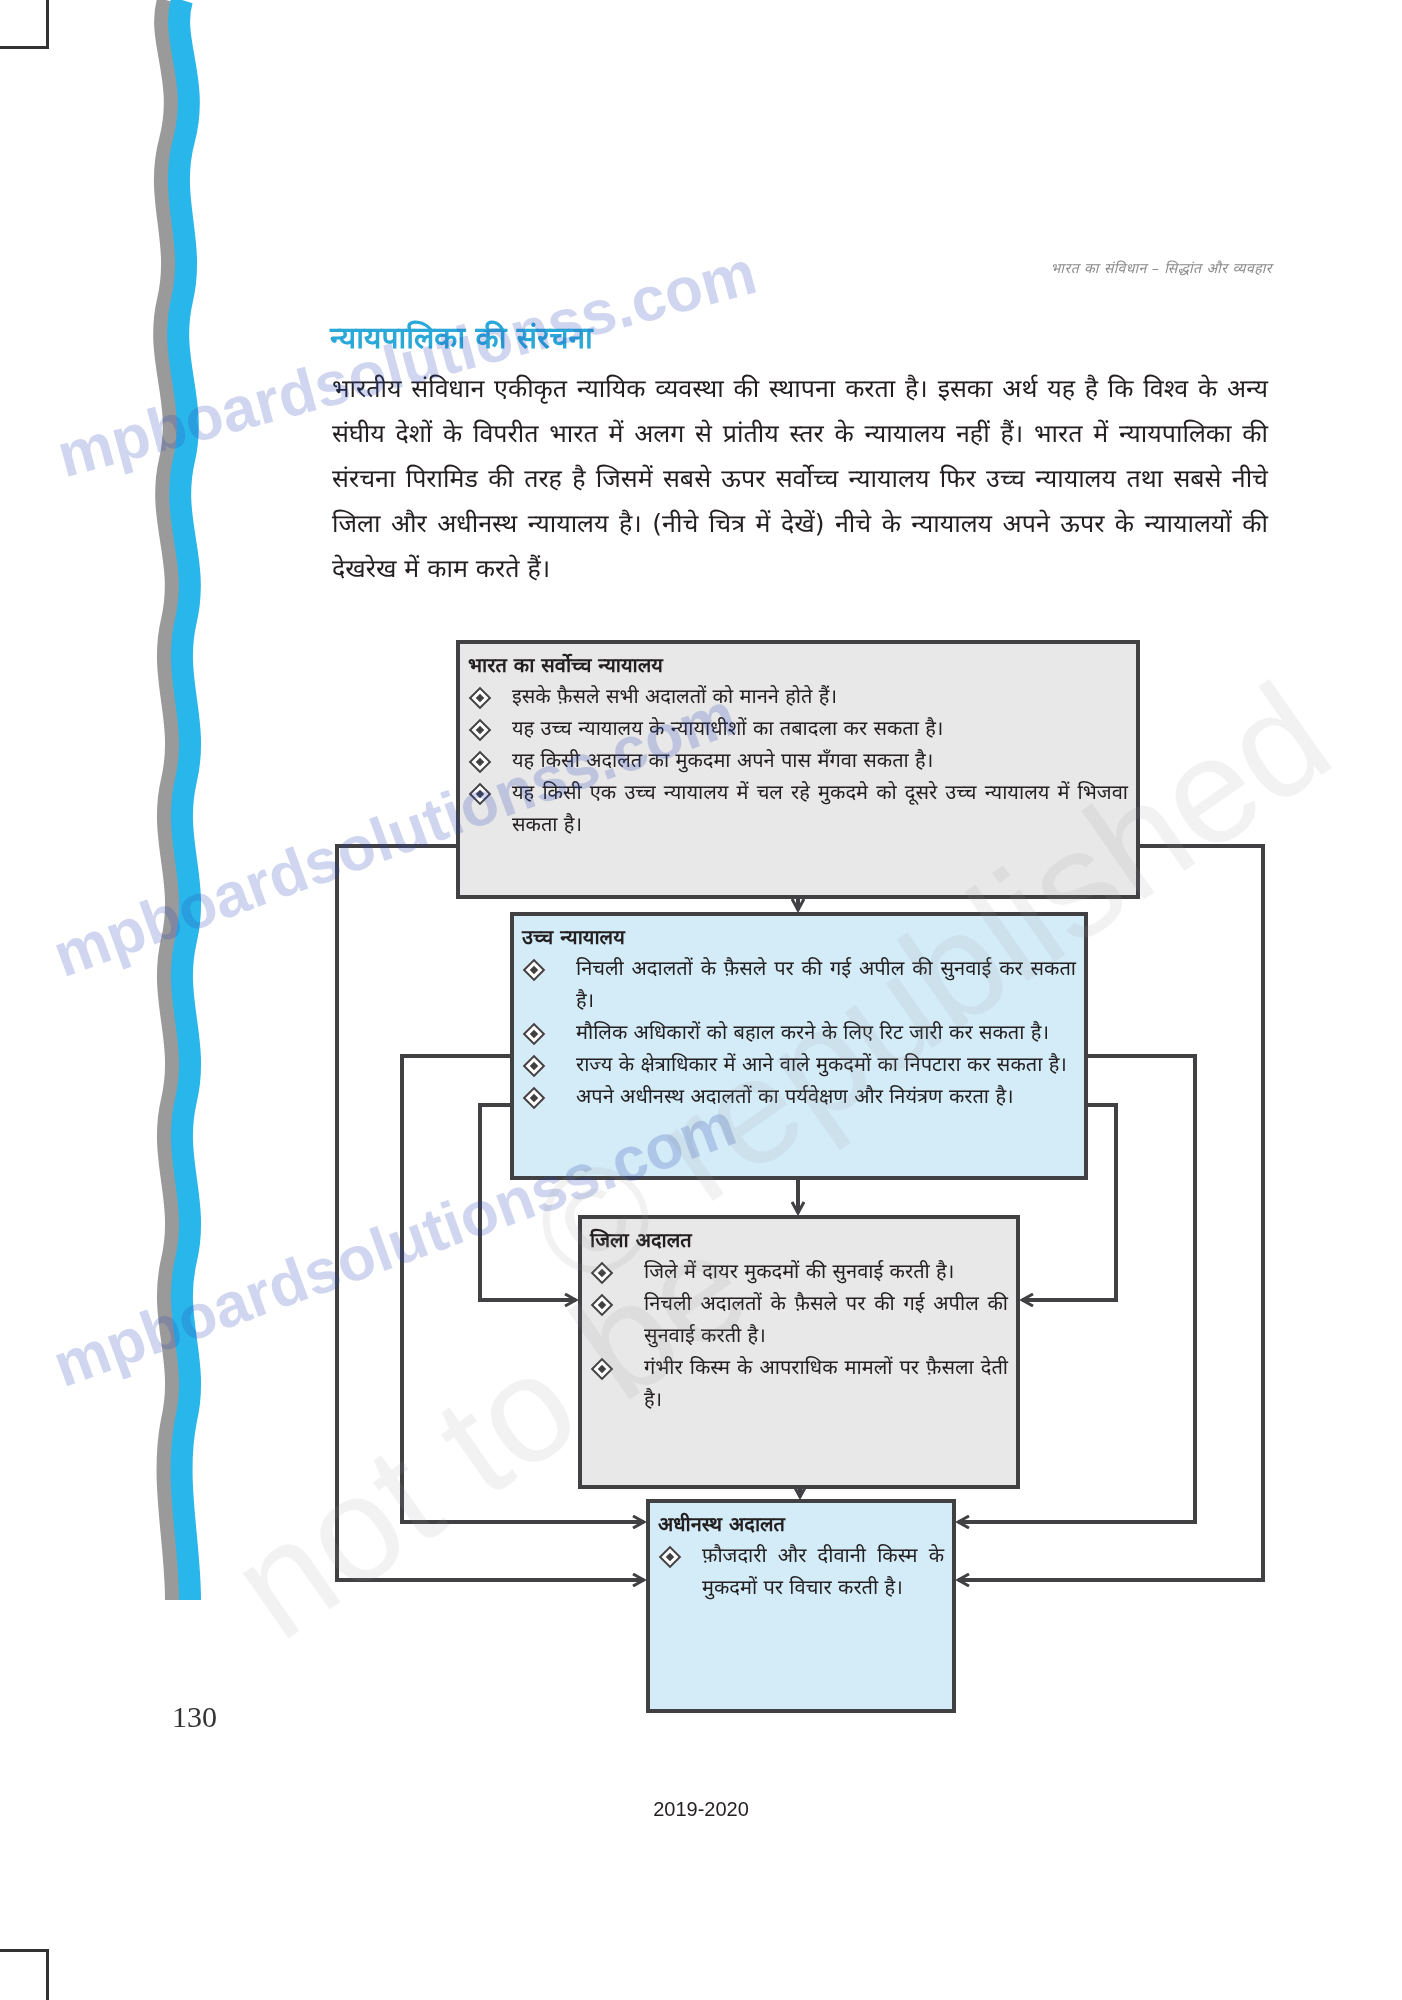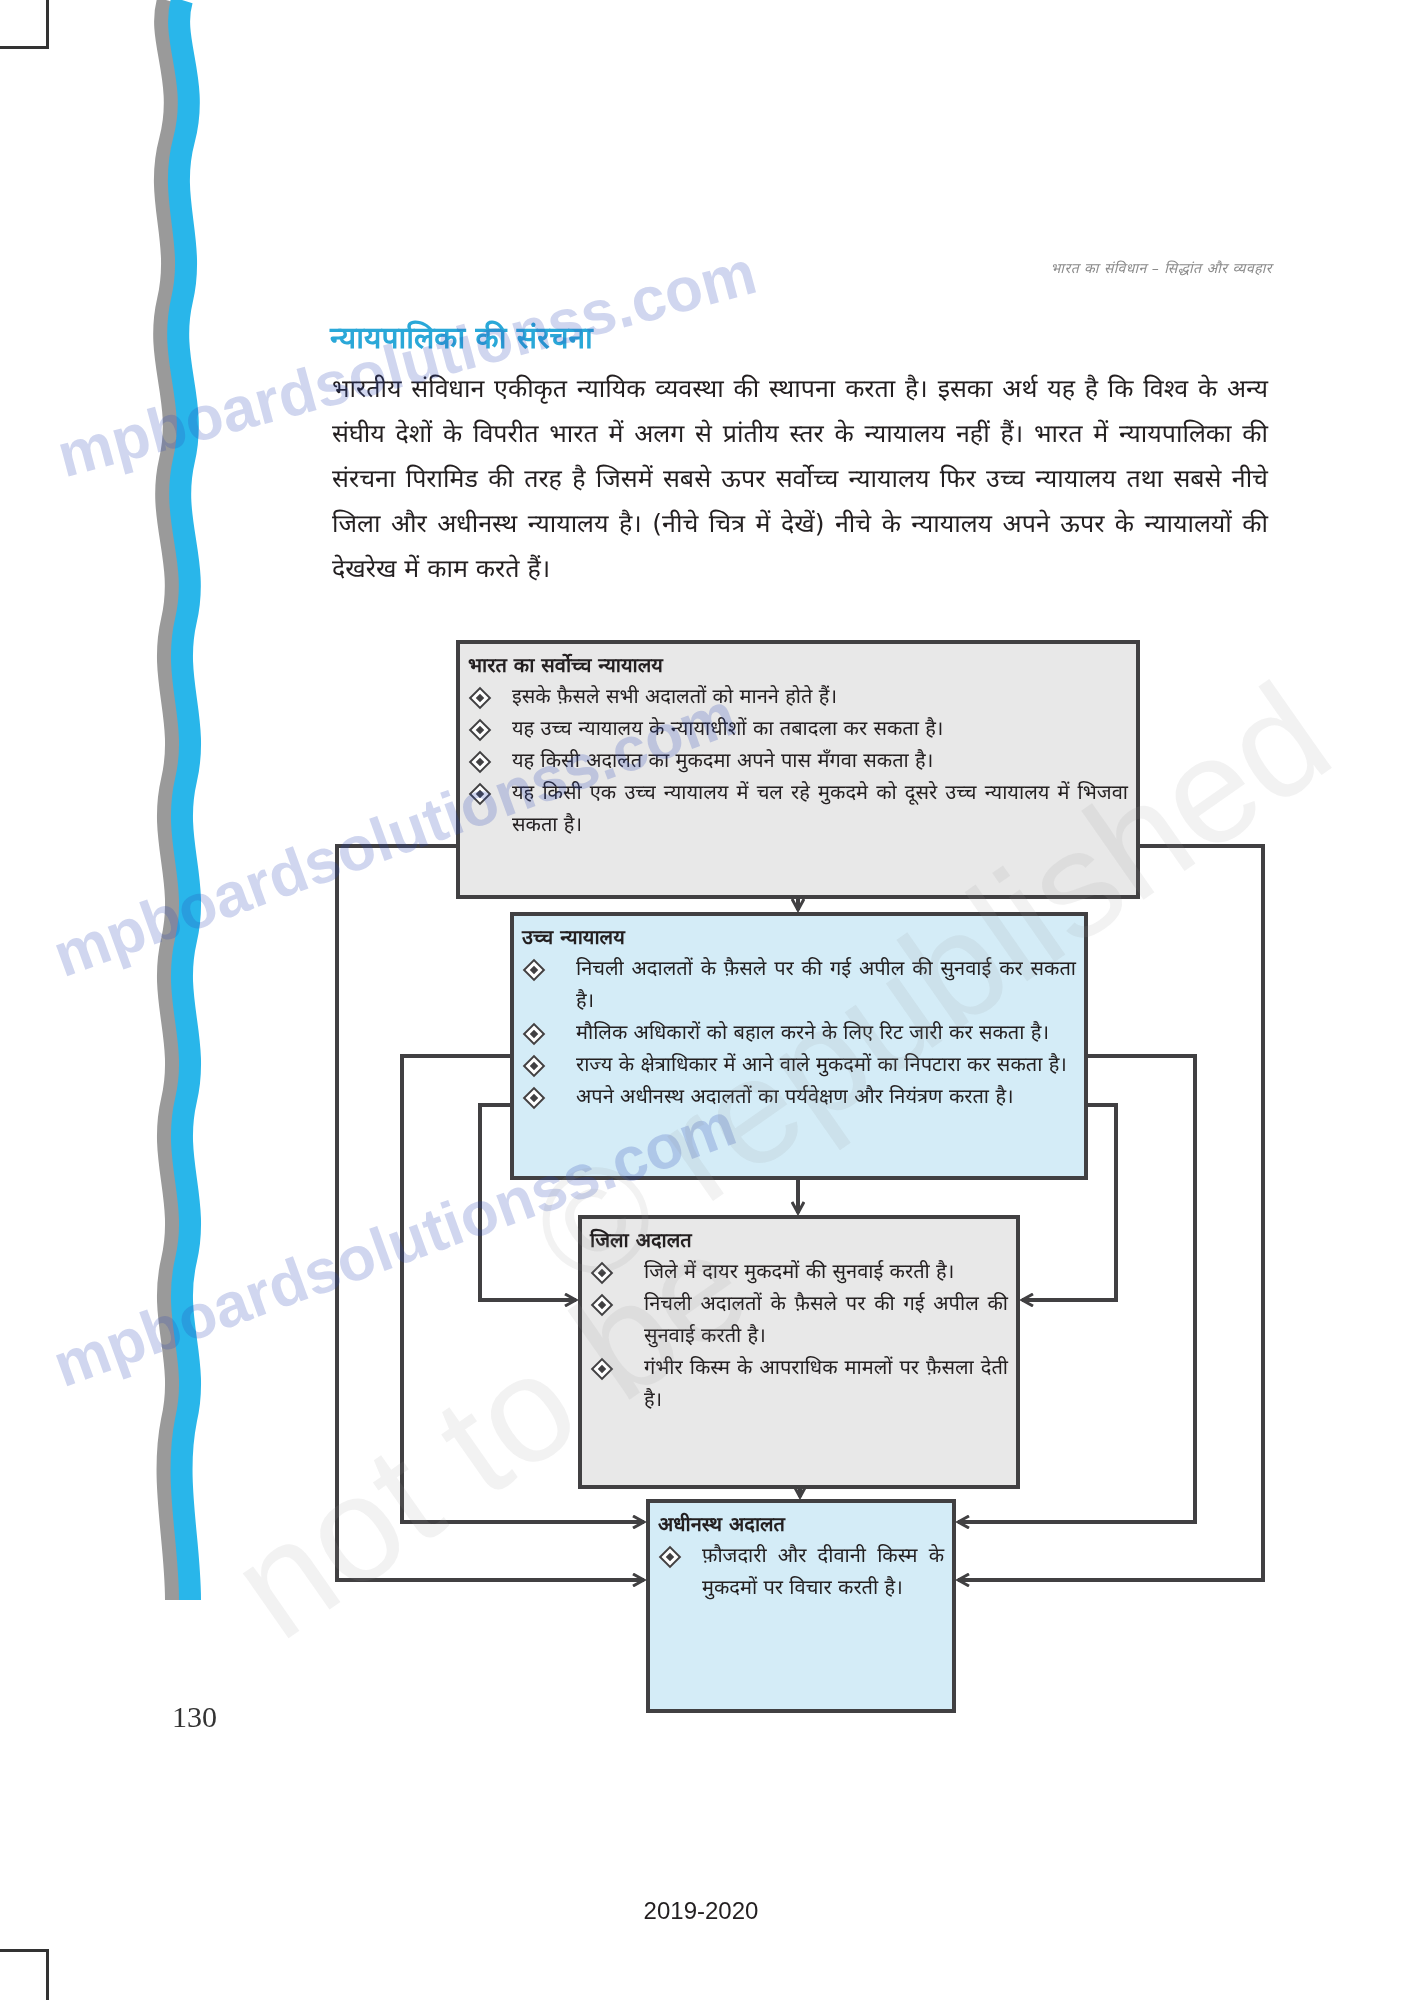--- a/index.html
+++ b/index.html
@@ -54,22 +54,22 @@
   #box-district { left: 578px; top: 1215px; width: 442px; height: 274px; }
   #box-district .box-list li { padding-left: 54px; }
   #box-subordinate { left: 646px; top: 1499px; width: 310px; height: 214px; }
   #box-subordinate .box-list li { padding-left: 44px; }
 
   .page-number {
     position: absolute; left: 172px; top: 1700px;
     font-family: "Liberation Serif", serif; font-size: 30px; color: #333;
   }
   .footer-year {
-    position: absolute; left: 0; width: 1402px; top: 1897px; text-align: center;
-    font-family: "Liberation Sans", sans-serif; font-size: 24px; color: #231f20;
+    position: absolute; left: 0; width: 1402px; top: 1798px; text-align: center;
+    font-family: "Liberation Sans", sans-serif; font-size: 20px; color: #231f20;
   }
 
   .watermark {
     position: absolute; font-family: "Liberation Sans", sans-serif; font-weight: bold;
     color: rgba(40, 70, 180, 0.22); font-size: 62px; white-space: nowrap;
     transform-origin: left bottom; pointer-events: none;
   }
   .wm-1 { left: 68px; top: 420px; transform: rotate(-15deg); }
   .wm-2 { left: 68px; top: 920px; transform: rotate(-20deg); }
   .wm-3 { left: 68px; top: 1330px; transform: rotate(-20deg); }

